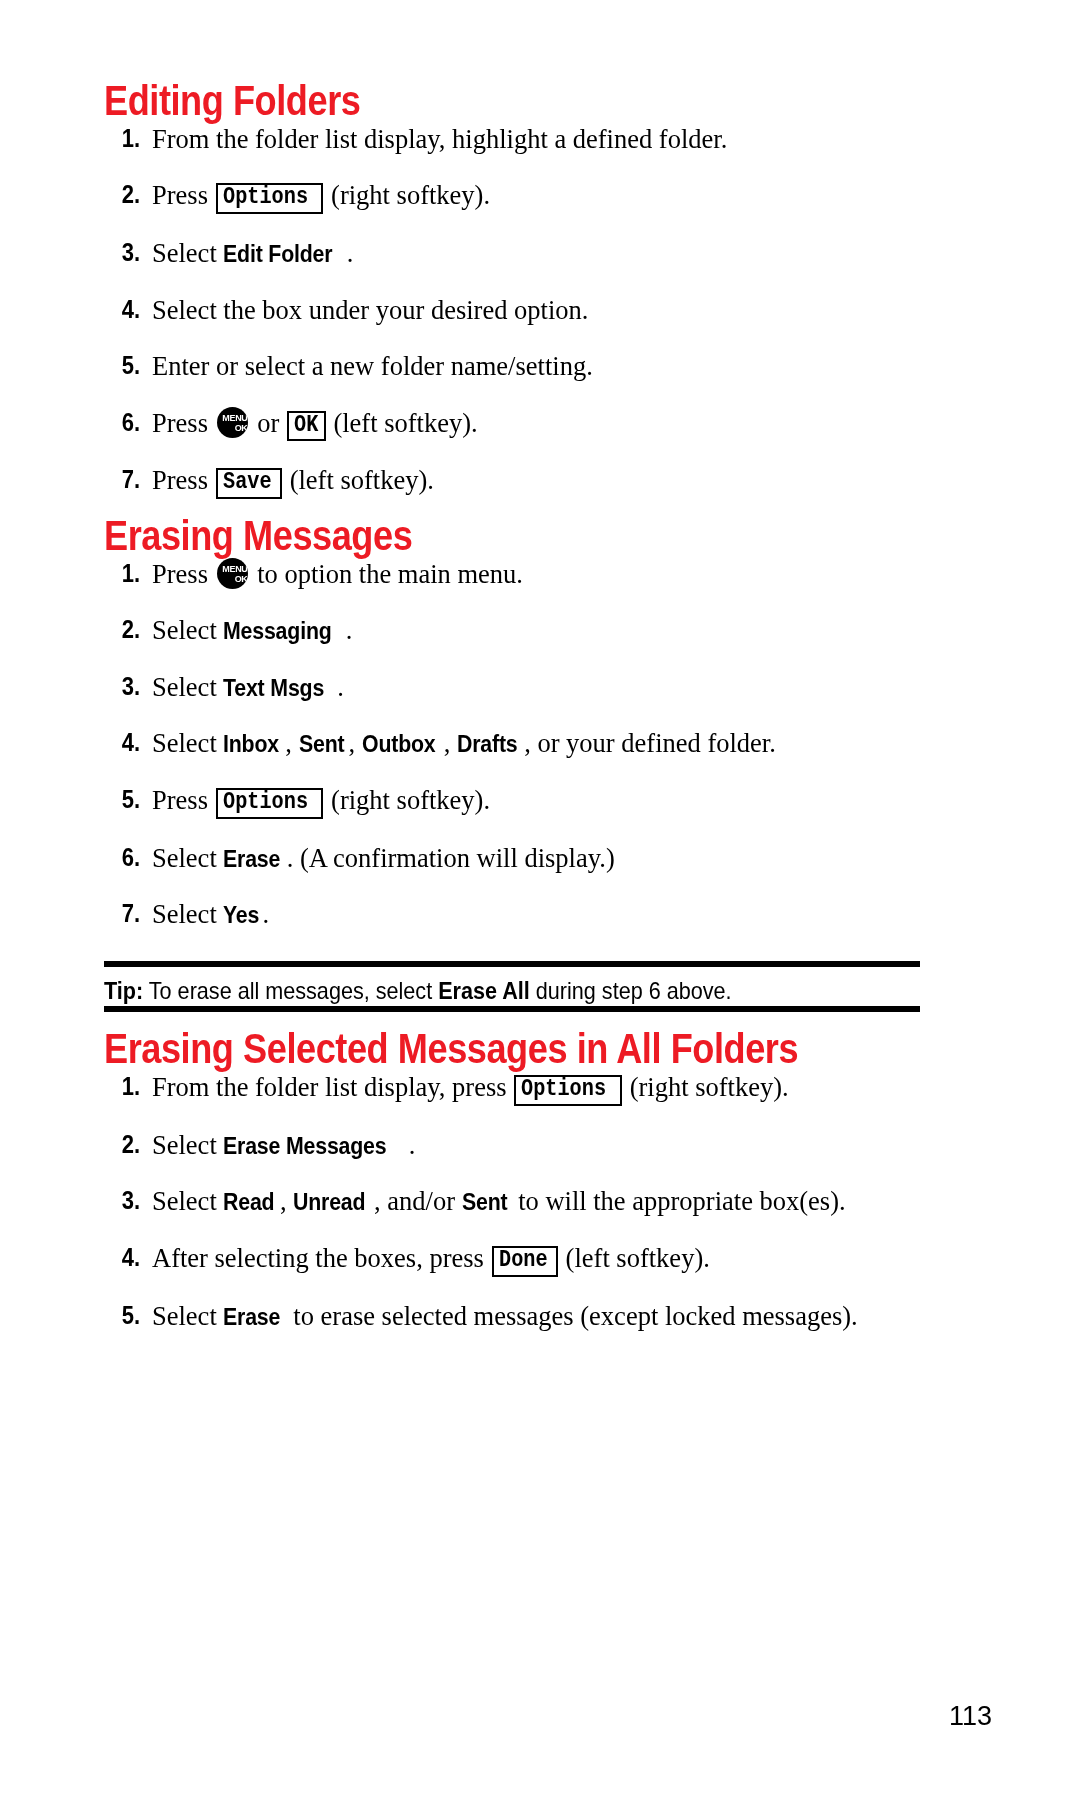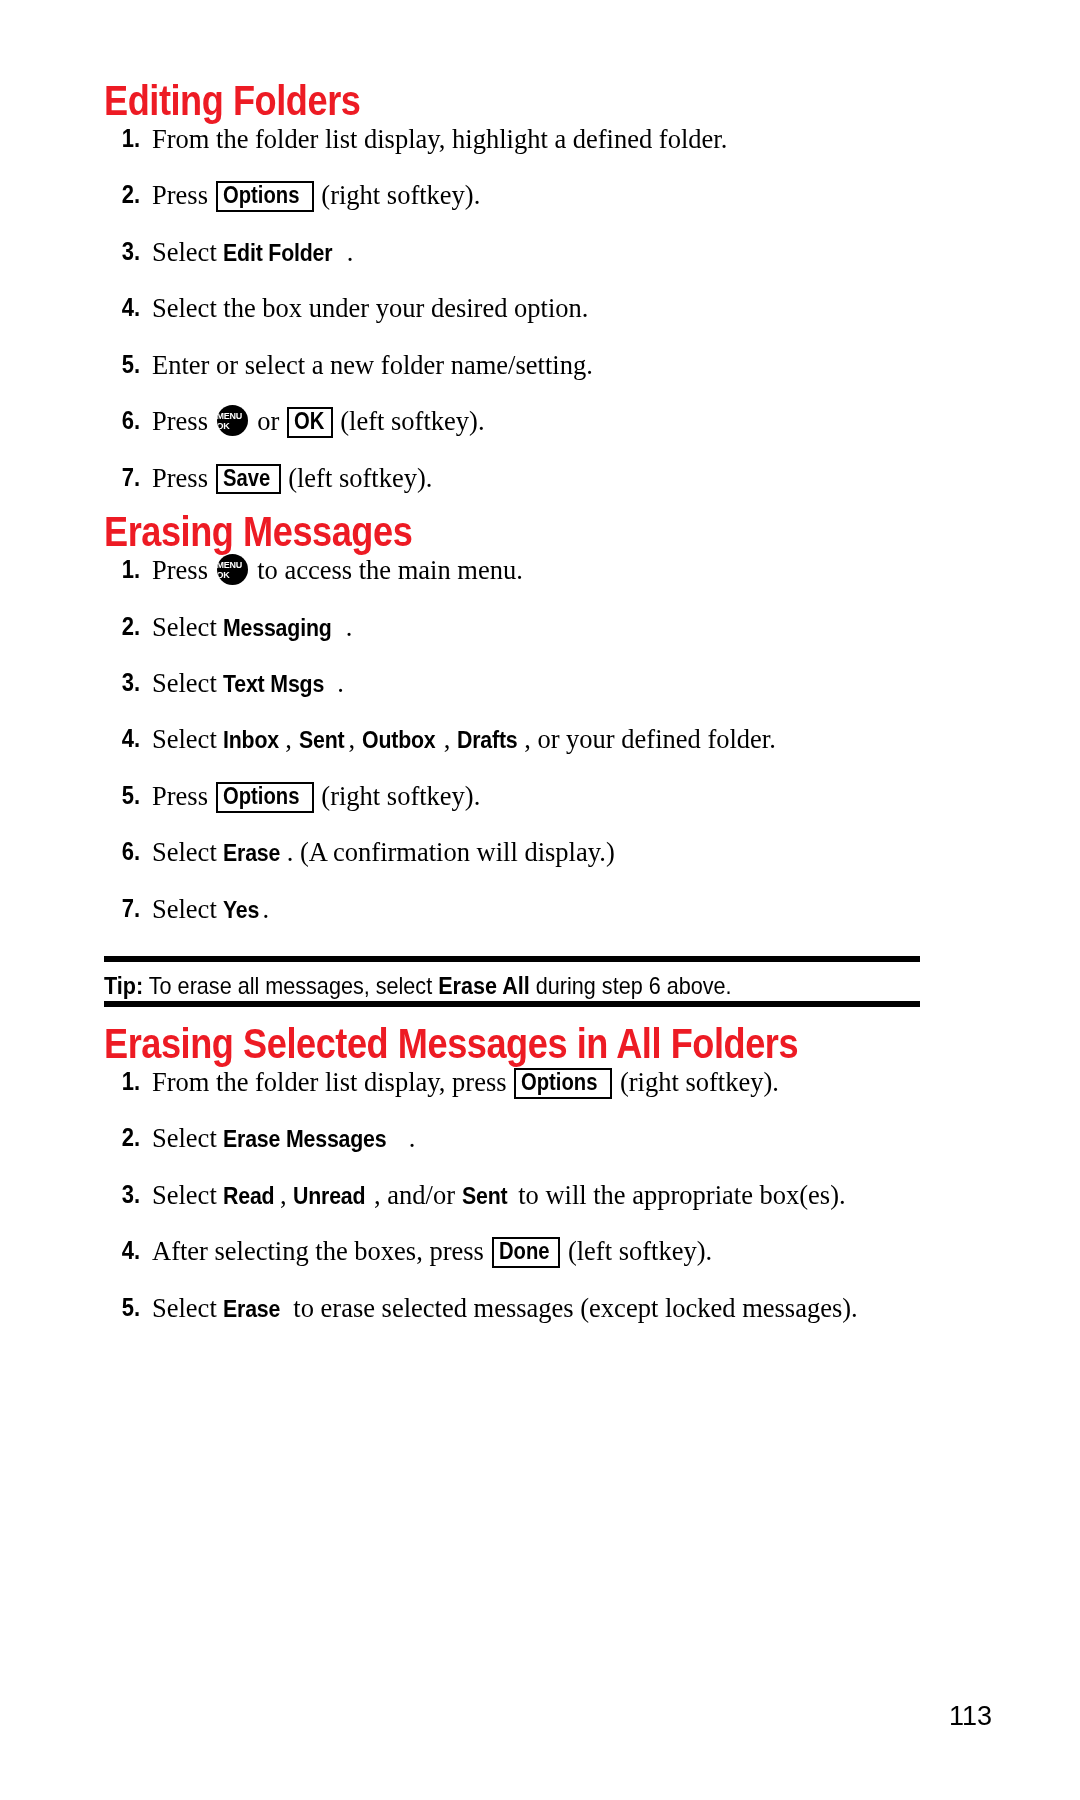--- a/index.html
+++ b/index.html
@@ -87,21 +87,21 @@
     transform-origin: left center;
     margin-right: -0.10em;
     letter-spacing: -0.2px;
   }
 
   
   .softkey {
     display: inline-block;
     border: 2px solid #000;
     padding: 0px 5px 1px 5px;
-    font-family: Liberation Sans, sans-serif;
+    font-family: Liberation Mono, monospace;
     font-weight: bold;
     font-size: 23px;
     line-height: 1.12;
     vertical-align: 1px;
     margin: 0 1px;
     white-space: nowrap;
   }
   .softkey .sk-inner {
     display: inline-block;
     transform: scaleX(0.88);
@@ -120,21 +120,21 @@
     vertical-align: -6px;
     position: relative;
     margin: 0 3px 0 2px;
     overflow: hidden;
   }
   .menukey .mk-menu,
   .menukey .mk-ok {
     position: absolute;
     left: 0;
     width: 100%;
-    text-align: left;
+    text-align: right;
     font-family: "Liberation Sans", "DejaVu Sans", sans-serif;
     font-weight: bold;
     color: #ffffff;
     line-height: 1;
     letter-spacing: -0.3px;
   }
   .menukey .mk-menu { top: 7px;  font-size: 9px; }
   .menukey .mk-ok   { top: 17px; font-size: 9px; }
 
   
@@ -206,21 +206,21 @@
               <span class="step-num">7.</span>
               <span class="step-text"><span>Press </span><span class="softkey"><span class="sk-inner">Save</span></span><span> (left softkey).</span></span>
             </li>
           </ol>
         </div>
         <div class="heading-block">
           <h2 class="section-heading heading-2">Erasing Messages</h2>
           <ol class="steps">
             <li>
               <span class="step-num">1.</span>
-              <span class="step-text"><span>Press </span><span class="menukey"><span class="mk-menu">MENU</span><span class="mk-ok">OK</span></span><span> to access the main menu.</span></span>
+              <span class="step-text"><span>Press </span><span class="menukey"><span class="mk-menu">MENU</span><span class="mk-ok">OK</span></span><span> to option the main menu.</span></span>
             </li>
             <li>
               <span class="step-num">2.</span>
               <span class="step-text"><span>Select </span><span class="ui">Messaging</span><span>.</span></span>
             </li>
             <li>
               <span class="step-num">3.</span>
               <span class="step-text"><span>Select </span><span class="ui">Text Msgs</span><span>.</span></span>
             </li>
             <li>

